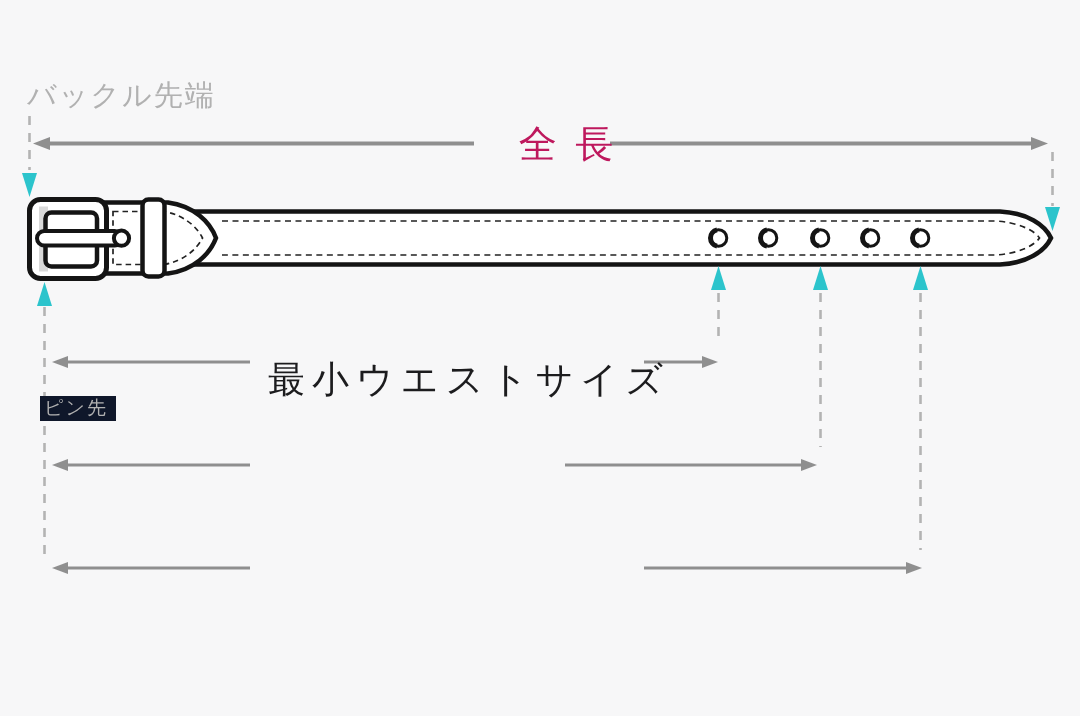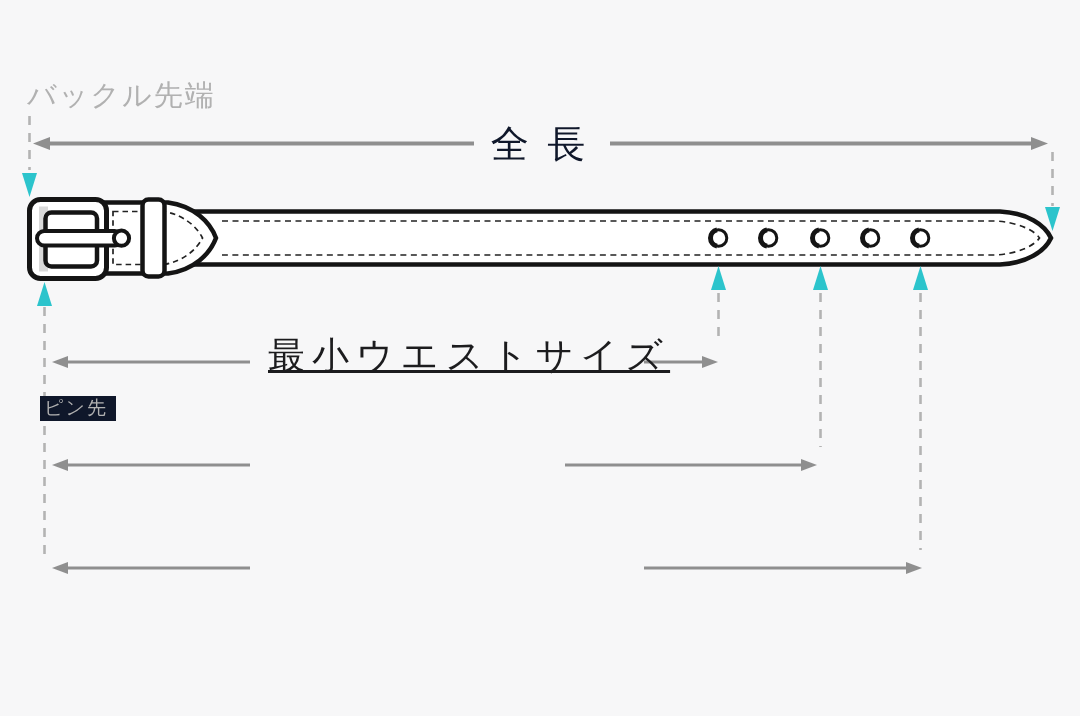--- a/index.html
+++ b/index.html
@@ -8,29 +8,29 @@
     background:#f7f7f8;
     font-family:"Liberation Sans","DejaVu Sans",sans-serif;
     overflow:hidden;
   }
   .canvas{position:relative;width:868px;height:716px;background:#f7f7f8;}
   .canvas svg{position:absolute;left:0;top:0;}
   .lbl{position:absolute;line-height:1;white-space:nowrap;}
   .lbl-muted{color:#b1b1b1;font-size:29px;letter-spacing:2px;font-weight:400;}
   .lbl-dark{color:#1c1c1e;font-size:37px;letter-spacing:7px;font-weight:500;}
   .lbl-total{
-    position:absolute;left:540px;top:144px;transform:translate(-50%,-50%);
-    color:#0f172a;font-size:38px;letter-spacing:4px;font-weight:500;white-space:nowrap;
+    position:absolute;left:568px;top:144px;transform:translate(-50%,-50%);
+    color:#be185d;font-size:38px;letter-spacing:4px;font-weight:500;white-space:nowrap;
   }
   .lbl-pin{
     left:40px;top:396px;font-size:19px;
     background:#0f172a;padding:2px 8px 4px 4px;text-align:right;
   }
   .lbl-buckle{left:27px;top:81px;}
-  .lbl-min{left:268px;top:337px;text-decoration:underline;}
+  .lbl-min{left:268px;top:361px;}
   .lbl-waist{left:268px;top:446px;}
   .lbl-max{left:268px;top:549px;}
 </style>
 </head>
 <body>
 
 <div class="canvas">
 
   <svg width="1080" height="716" viewBox="0 0 1080 716">
 

